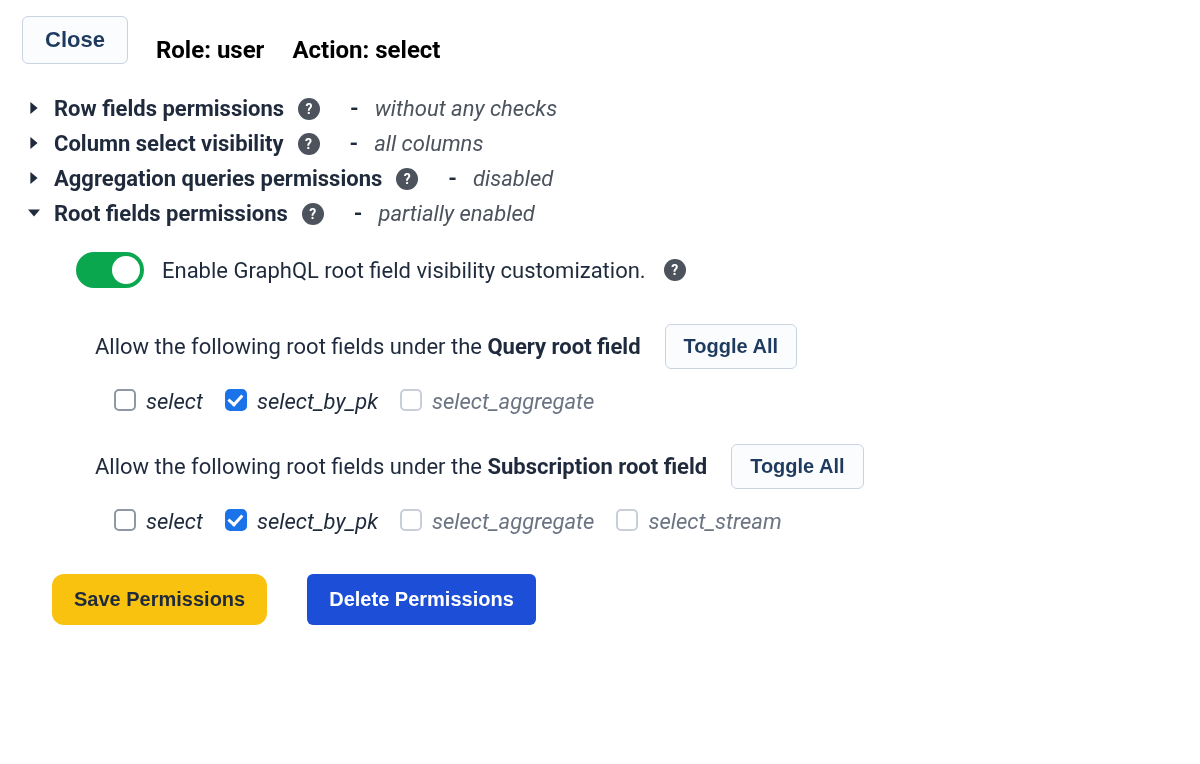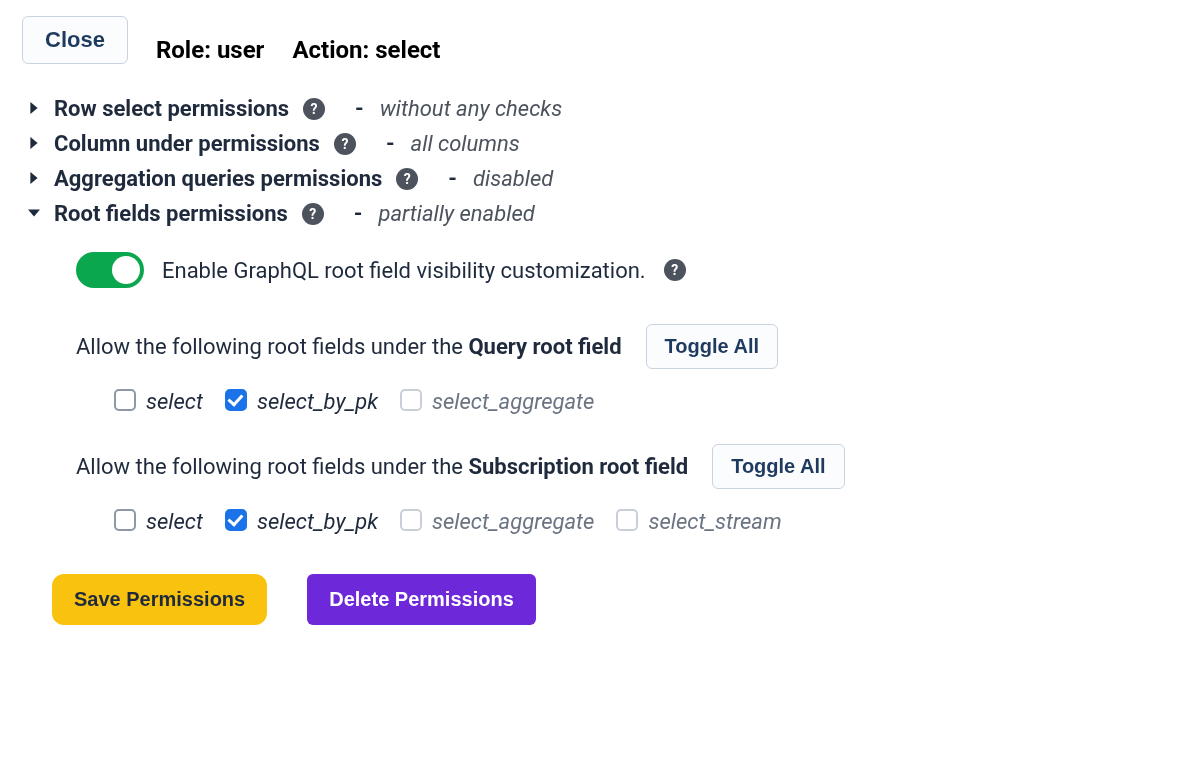--- a/index.html
+++ b/index.html
@@ -114,20 +114,21 @@
       color: #1f2a3c;
     }
     .field-group {
       margin-bottom: 30px;
     }
     .field-header {
       display: flex;
       align-items: center;
       gap: 24px;
       margin-bottom: 20px;
+      margin-left: 19px;
     }
     .field-desc {
       font-size: 22px;
       color: #1f2a3c;
     }
     .field-desc .bold { font-weight: 700; }
     .toggle-all-btn {
       background: #fbfcfd;
       border: 1px solid #c9d4e0;
       border-radius: 6px;
@@ -193,21 +194,21 @@
       background: #f8c20f;
       color: #1f2a3c;
       font-weight: 700;
       border: none;
       border-radius: 12px;
       padding: 14px 22px;
       font-size: 20px;
       cursor: pointer;
     }
     .delete-btn {
-      background: #6d28d9;
+      background: #1d4ed8;
       color: #fff;
       font-weight: 700;
       border: none;
       border-radius: 6px;
       padding: 14px 22px;
       font-size: 20px;
       cursor: pointer;
     }
   </style>
 </head>
@@ -218,33 +219,33 @@
   <span class="header-text">Role: user</span>
   <span class="header-text">Action: select</span>
 </div>
 
 <div class="section-row">
   <span class="chevron">
     <svg width="12" height="12" viewBox="0 0 10 10">
         <path d="M2 0 L8 5 L2 10 Z" fill="#1f2a3c"></path>
       </svg>
   </span>
-  <span class="section-label">Row select permissions</span>
+  <span class="section-label">Row fields permissions</span>
   <span class="help-icon">?</span>
   <span class="status-dash">-</span>
   <span class="status-text">without any checks</span>
 </div>
 
 <div class="section-row">
   <span class="chevron">
     <svg width="12" height="12" viewBox="0 0 10 10">
         <path d="M2 0 L8 5 L2 10 Z" fill="#1f2a3c"></path>
       </svg>
   </span>
-  <span class="section-label">Column under permissions</span>
+  <span class="section-label">Column select visibility</span>
   <span class="help-icon">?</span>
   <span class="status-dash">-</span>
   <span class="status-text">all columns</span>
 </div>
 
 <div class="section-row">
   <span class="chevron">
     <svg width="12" height="12" viewBox="0 0 10 10">
         <path d="M2 0 L8 5 L2 10 Z" fill="#1f2a3c"></path>
       </svg>

